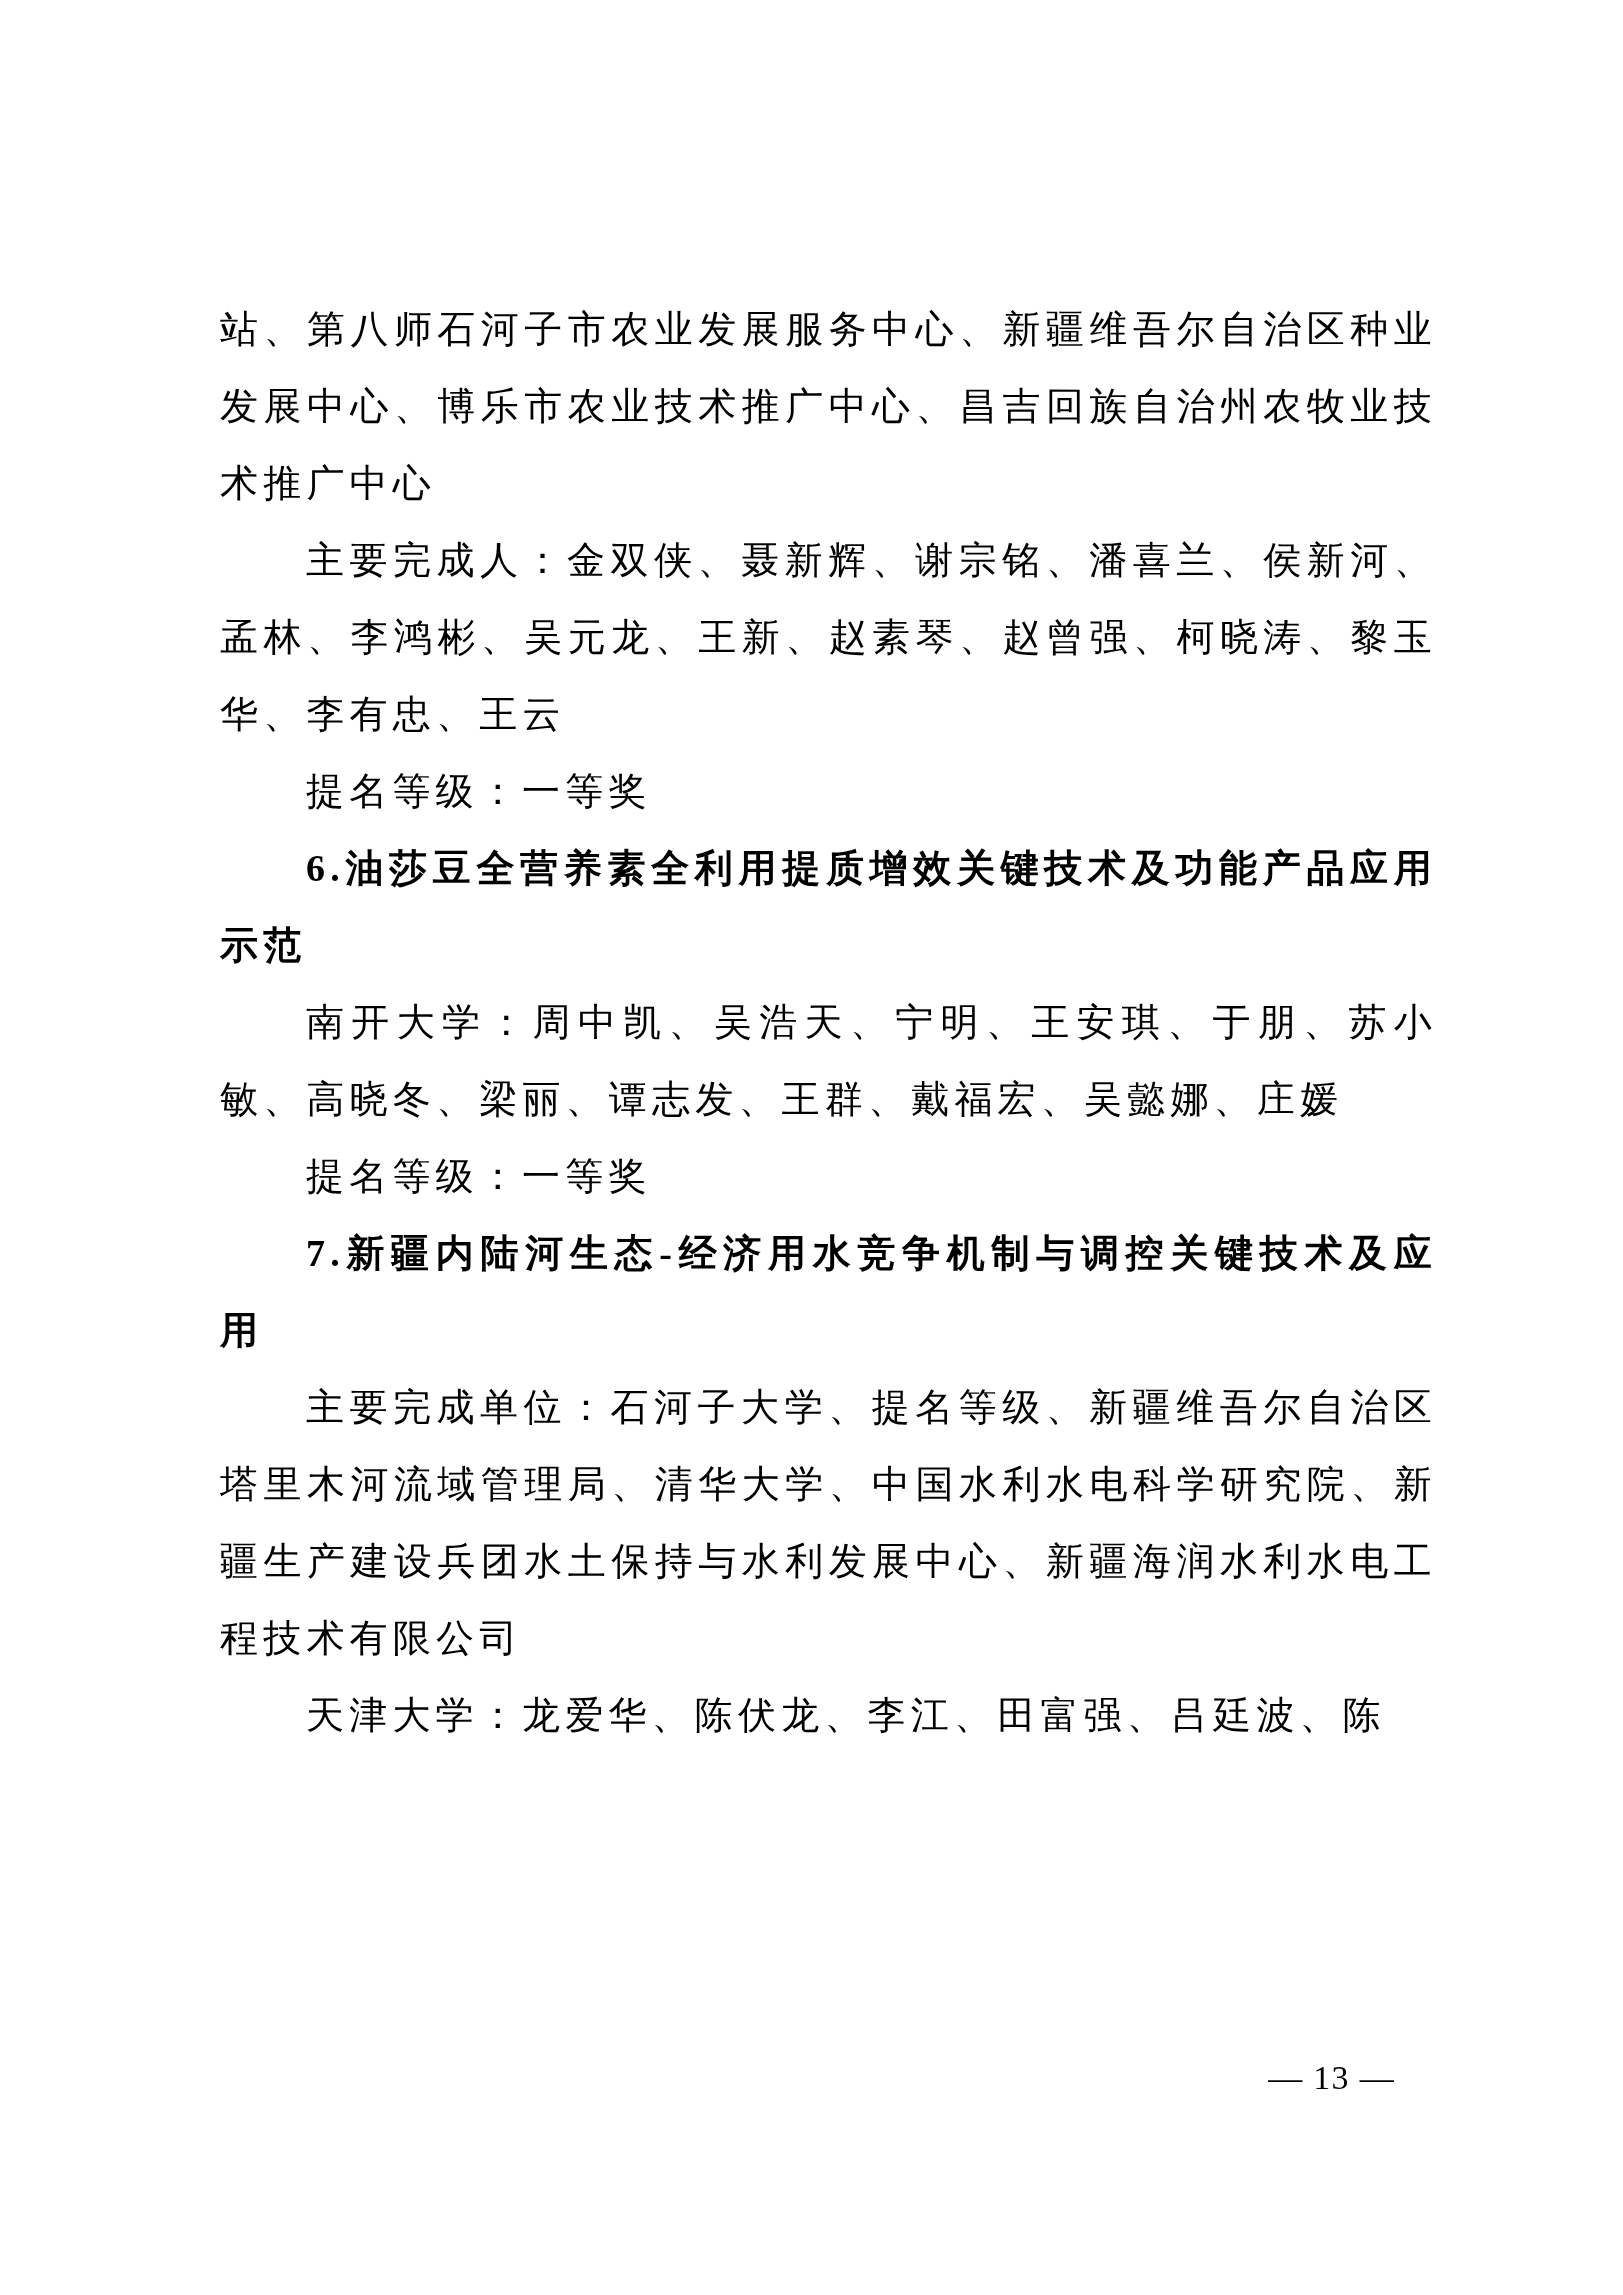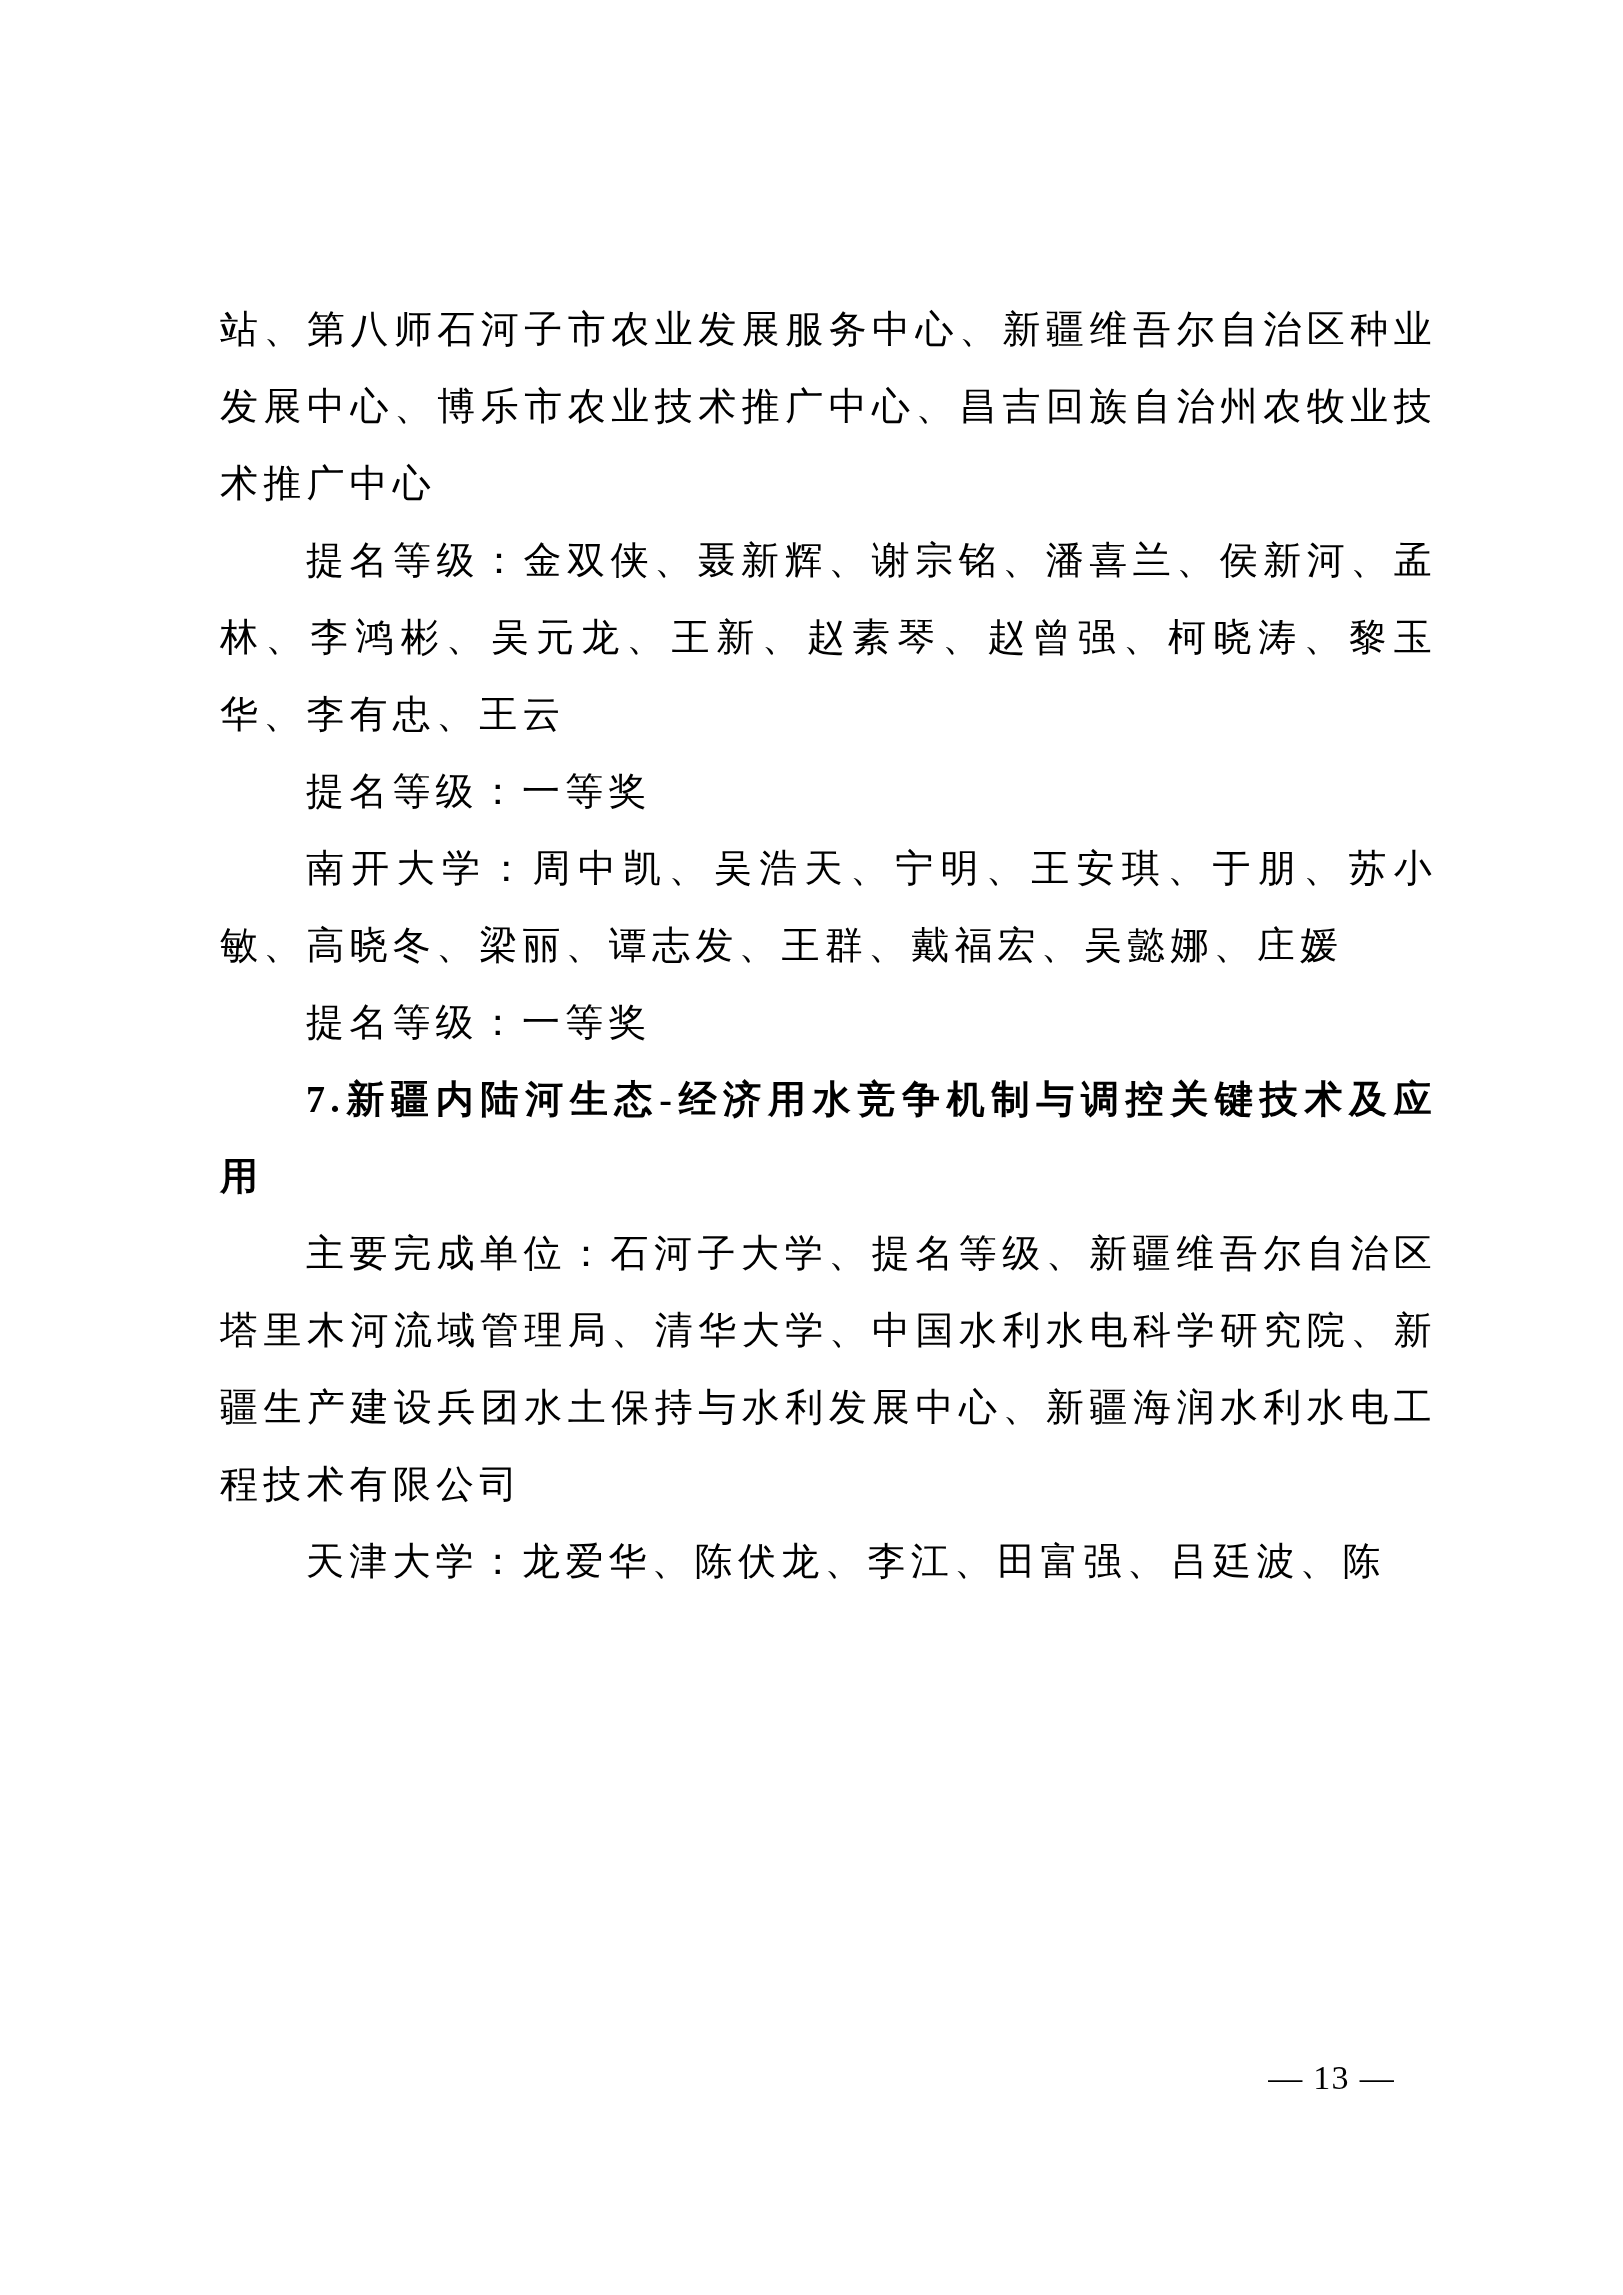--- a/index.html
+++ b/index.html
@@ -51,24 +51,25 @@
   }
 </style>
 </head>
 <body>
 
 <div class="page">
 
   <main class="content">
     <p class="body">站、第八师石河子市农业发展服务中心、新疆维吾尔自治区种业发展中心、博乐市农业技术推广中心、昌吉回族自治州农牧业技术推广中心</p>
 
-    <p class="body indent">提名等级：金双侠、聂新辉、谢宗铭、潘喜兰、侯新河、孟林、李鸿彬、吴元龙、王新、赵素琴、赵曾强、柯晓涛、黎玉华、李有忠、王云</p>
+    <p class="body indent">主要完成人：金双侠、聂新辉、谢宗铭、潘喜兰、侯新河、孟林、李鸿彬、吴元龙、王新、赵素琴、赵曾强、柯晓涛、黎玉华、李有忠、王云</p>
 
     <p class="body indent">提名等级：一等奖</p>
 
+    <p class="heading indent">6.油莎豆全营养素全利用提质增效关键技术及功能产品应用示范</p>
 
 
     <p class="body indent">南开大学：周中凯、吴浩天、宁明、王安琪、于朋、苏小敏、高晓冬、梁丽、谭志发、王群、戴福宏、吴懿娜、庄媛</p>
 
     <p class="body indent">提名等级：一等奖</p>
 
     <p class="heading indent">7.新疆内陆河生态-经济用水竞争机制与调控关键技术及应用</p>
 
     <p class="body indent">主要完成单位：石河子大学、提名等级、新疆维吾尔自治区塔里木河流域管理局、清华大学、中国水利水电科学研究院、新疆生产建设兵团水土保持与水利发展中心、新疆海润水利水电工程技术有限公司</p>
 

